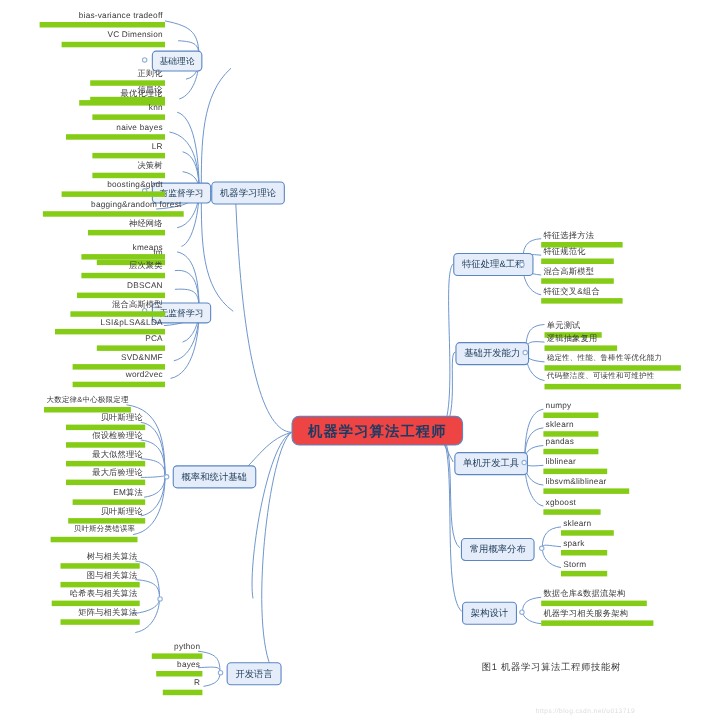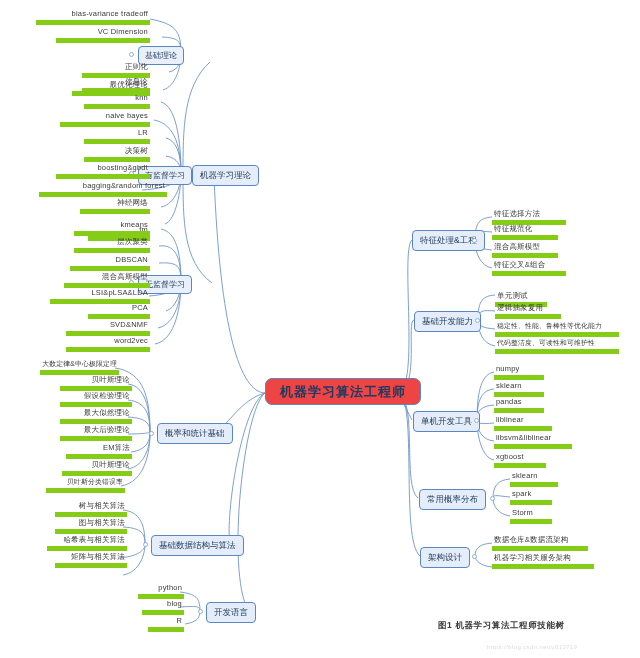--- a/index.html
+++ b/index.html
@@ -211,31 +211,30 @@
   <div class="bullet" style="left:149px;top:431px;"></div>
   <div class="leaf r" style="left:40px;top:359px;width:75px;font-size:6.8px;">大数定律&amp;中心极限定理</div>
   <div class="leaf r" style="left:60px;top:375px;width:68px;">贝叶斯理论</div>
   <div class="leaf r" style="left:60px;top:391px;width:68px;">假设检验理论</div>
   <div class="leaf r" style="left:60px;top:408px;width:68px;">最大似然理论</div>
   <div class="leaf r" style="left:60px;top:425px;width:68px;">最大后验理论</div>
   <div class="leaf r" style="left:66px;top:443px;width:62px;">EM算法</div>
   <div class="leaf r" style="left:62px;top:460px;width:66px;">贝叶斯理论</div>
   <div class="leaf r" style="left:46px;top:477px;width:75px;font-size:6.8px;">贝叶斯分类错误率</div>
 
-  <div class="node lvl1" style="left:151px;top:535px;">基础数据结构与算法</div>
   <div class="bullet" style="left:143px;top:542px;"></div>
   <div class="leaf r" style="left:55px;top:501px;width:68px;">树与相关算法</div>
   <div class="leaf r" style="left:55px;top:518px;width:68px;">图与相关算法</div>
   <div class="leaf r" style="left:47px;top:535px;width:76px;">哈希表与相关算法</div>
   <div class="leaf r" style="left:55px;top:552px;width:68px;">矩阵与相关算法</div>
 
   <div class="node lvl1" style="left:206px;top:602px;">开发语言</div>
   <div class="bullet" style="left:198px;top:609px;"></div>
   <div class="leaf r" style="left:138px;top:583px;width:42px;">python</div>
-  <div class="leaf r" style="left:142px;top:599px;width:38px;">blog</div>
+  <div class="leaf r" style="left:142px;top:599px;width:38px;">bayes</div>
   <div class="leaf r" style="left:148px;top:616px;width:32px;">R</div>
 
   <div class="node lvl1" style="left:412px;top:230px;">特征处理&amp;工程</div>
   <div class="bullet" style="left:472px;top:238px;"></div>
   <div class="leaf l" style="left:492px;top:209px;width:70px;">特征选择方法</div>
   <div class="leaf l" style="left:492px;top:224px;width:62px;">特征规范化</div>
   <div class="leaf l" style="left:492px;top:242px;width:62px;">混合高斯模型</div>
   <div class="leaf l" style="left:492px;top:260px;width:70px;">特征交叉&amp;组合</div>
 
   <div class="node lvl1" style="left:414px;top:311px;">基础开发能力</div>
@@ -258,16 +257,16 @@
   <div class="bullet" style="left:490px;top:496px;"></div>
   <div class="leaf l" style="left:510px;top:471px;width:44px;">sklearn</div>
   <div class="leaf l" style="left:510px;top:489px;width:38px;">spark</div>
   <div class="leaf l" style="left:510px;top:508px;width:38px;">Storm</div>
 
   <div class="node lvl1" style="left:420px;top:547px;">架构设计</div>
   <div class="bullet" style="left:472px;top:554px;"></div>
   <div class="leaf l" style="left:492px;top:535px;width:92px;">数据仓库&amp;数据流架构</div>
   <div class="leaf l" style="left:492px;top:553px;width:98px;">机器学习相关服务架构</div>
 
-  <div class="caption" style="left:438px;top:620px;font-weight:bold;">图1   机器学习算法工程师技能树</div>
+  <div class="caption" style="left:438px;top:601px;">图1   机器学习算法工程师技能树</div>
   <div class="watermark" style="left:487px;top:644px;">https://blog.csdn.net/u013719</div>
 
 </div>
 
 </body></html>

